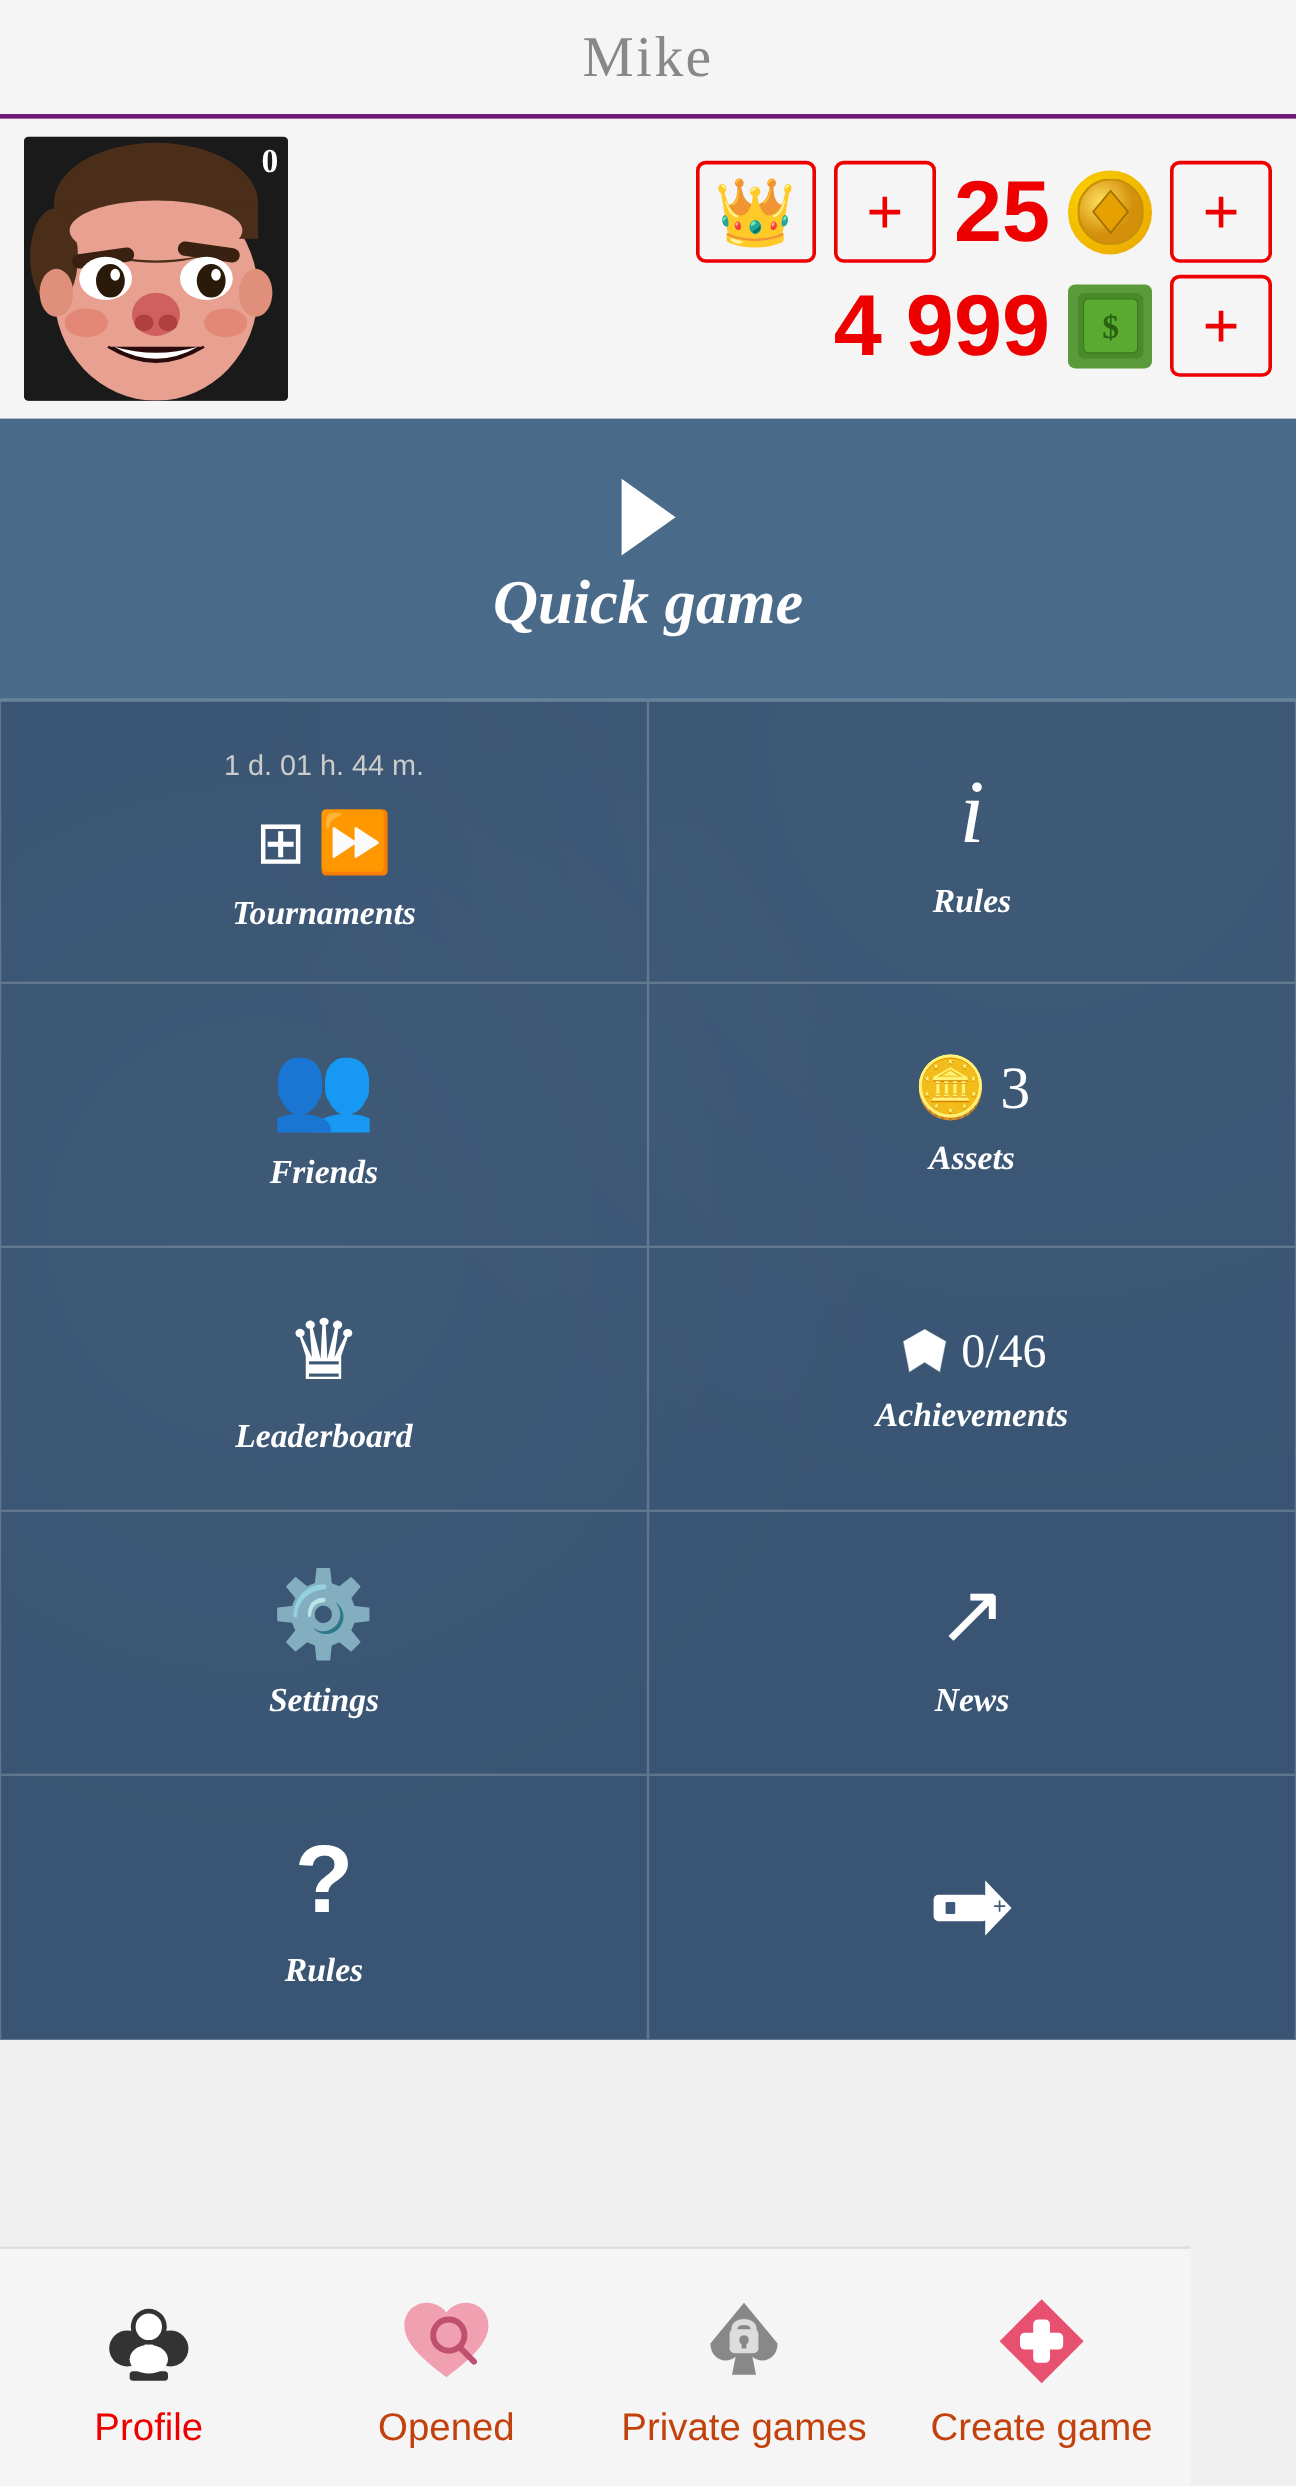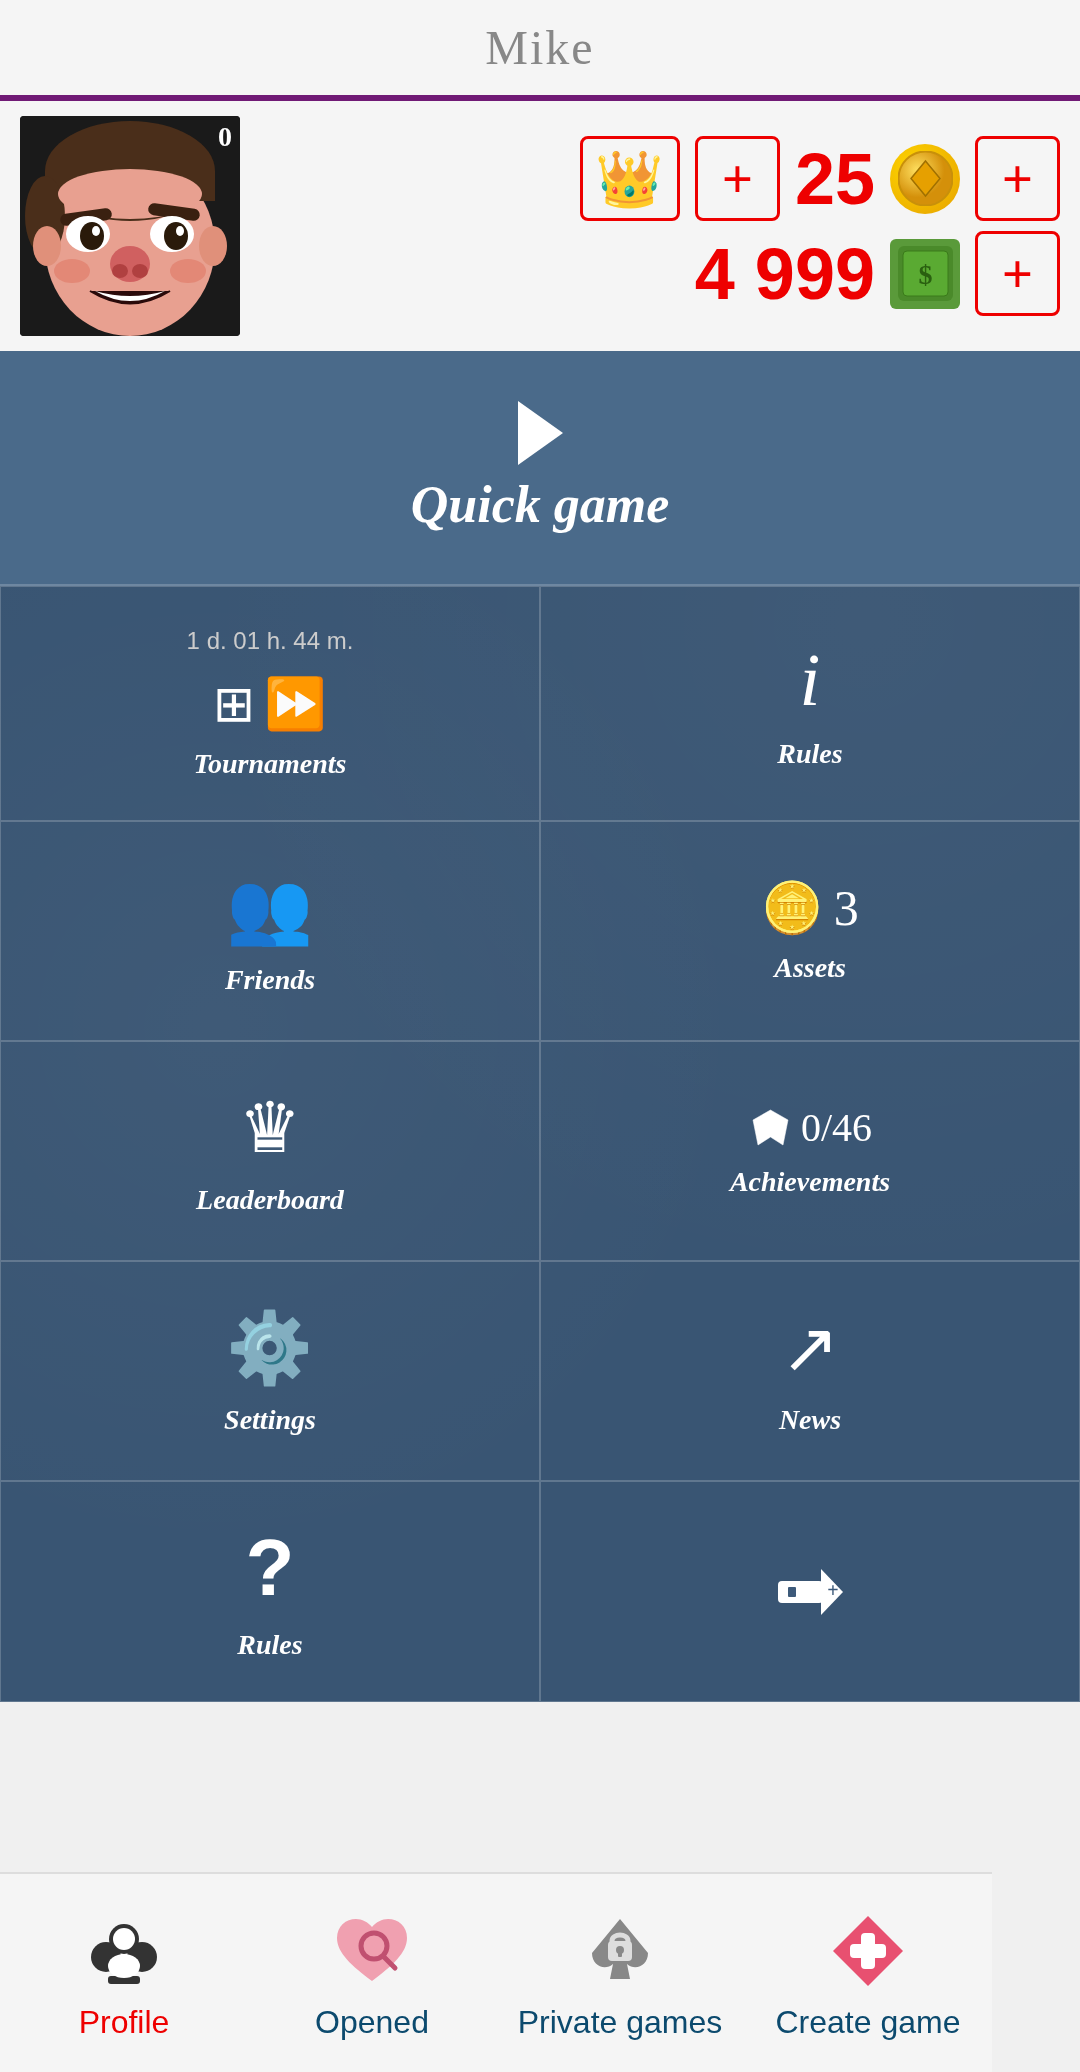--- a/index.html
+++ b/index.html
@@ -11,21 +11,21 @@
       font-family: Georgia, 'Times New Roman', serif;
       background: #f0f0f0;
       overflow-x: hidden;
     }
 
     
     .header {
       background: #f5f5f5;
       text-align: center;
       padding: 20px 0 10px;
-      border-bottom: 6px solid #701a75;
+      border-bottom: 4px solid #701a75;
     }
 
     .username {
       font-size: 48px;
       color: #888;
       font-weight: normal;
       letter-spacing: 2px;
       margin-bottom: 10px;
     }
 
@@ -266,21 +266,21 @@
       width: 90px;
       height: 90px;
       display: flex;
       align-items: center;
       justify-content: center;
     }
 
     .nav-label {
       font-size: 32px;
       font-family: Arial, sans-serif;
-      color: #0c4a6e;
+      color: #c2410c;
     }
 
     .nav-label.active {
       color: #e00;
     }
 
     .spacer {
       height: 200px;
     }
   </style>

